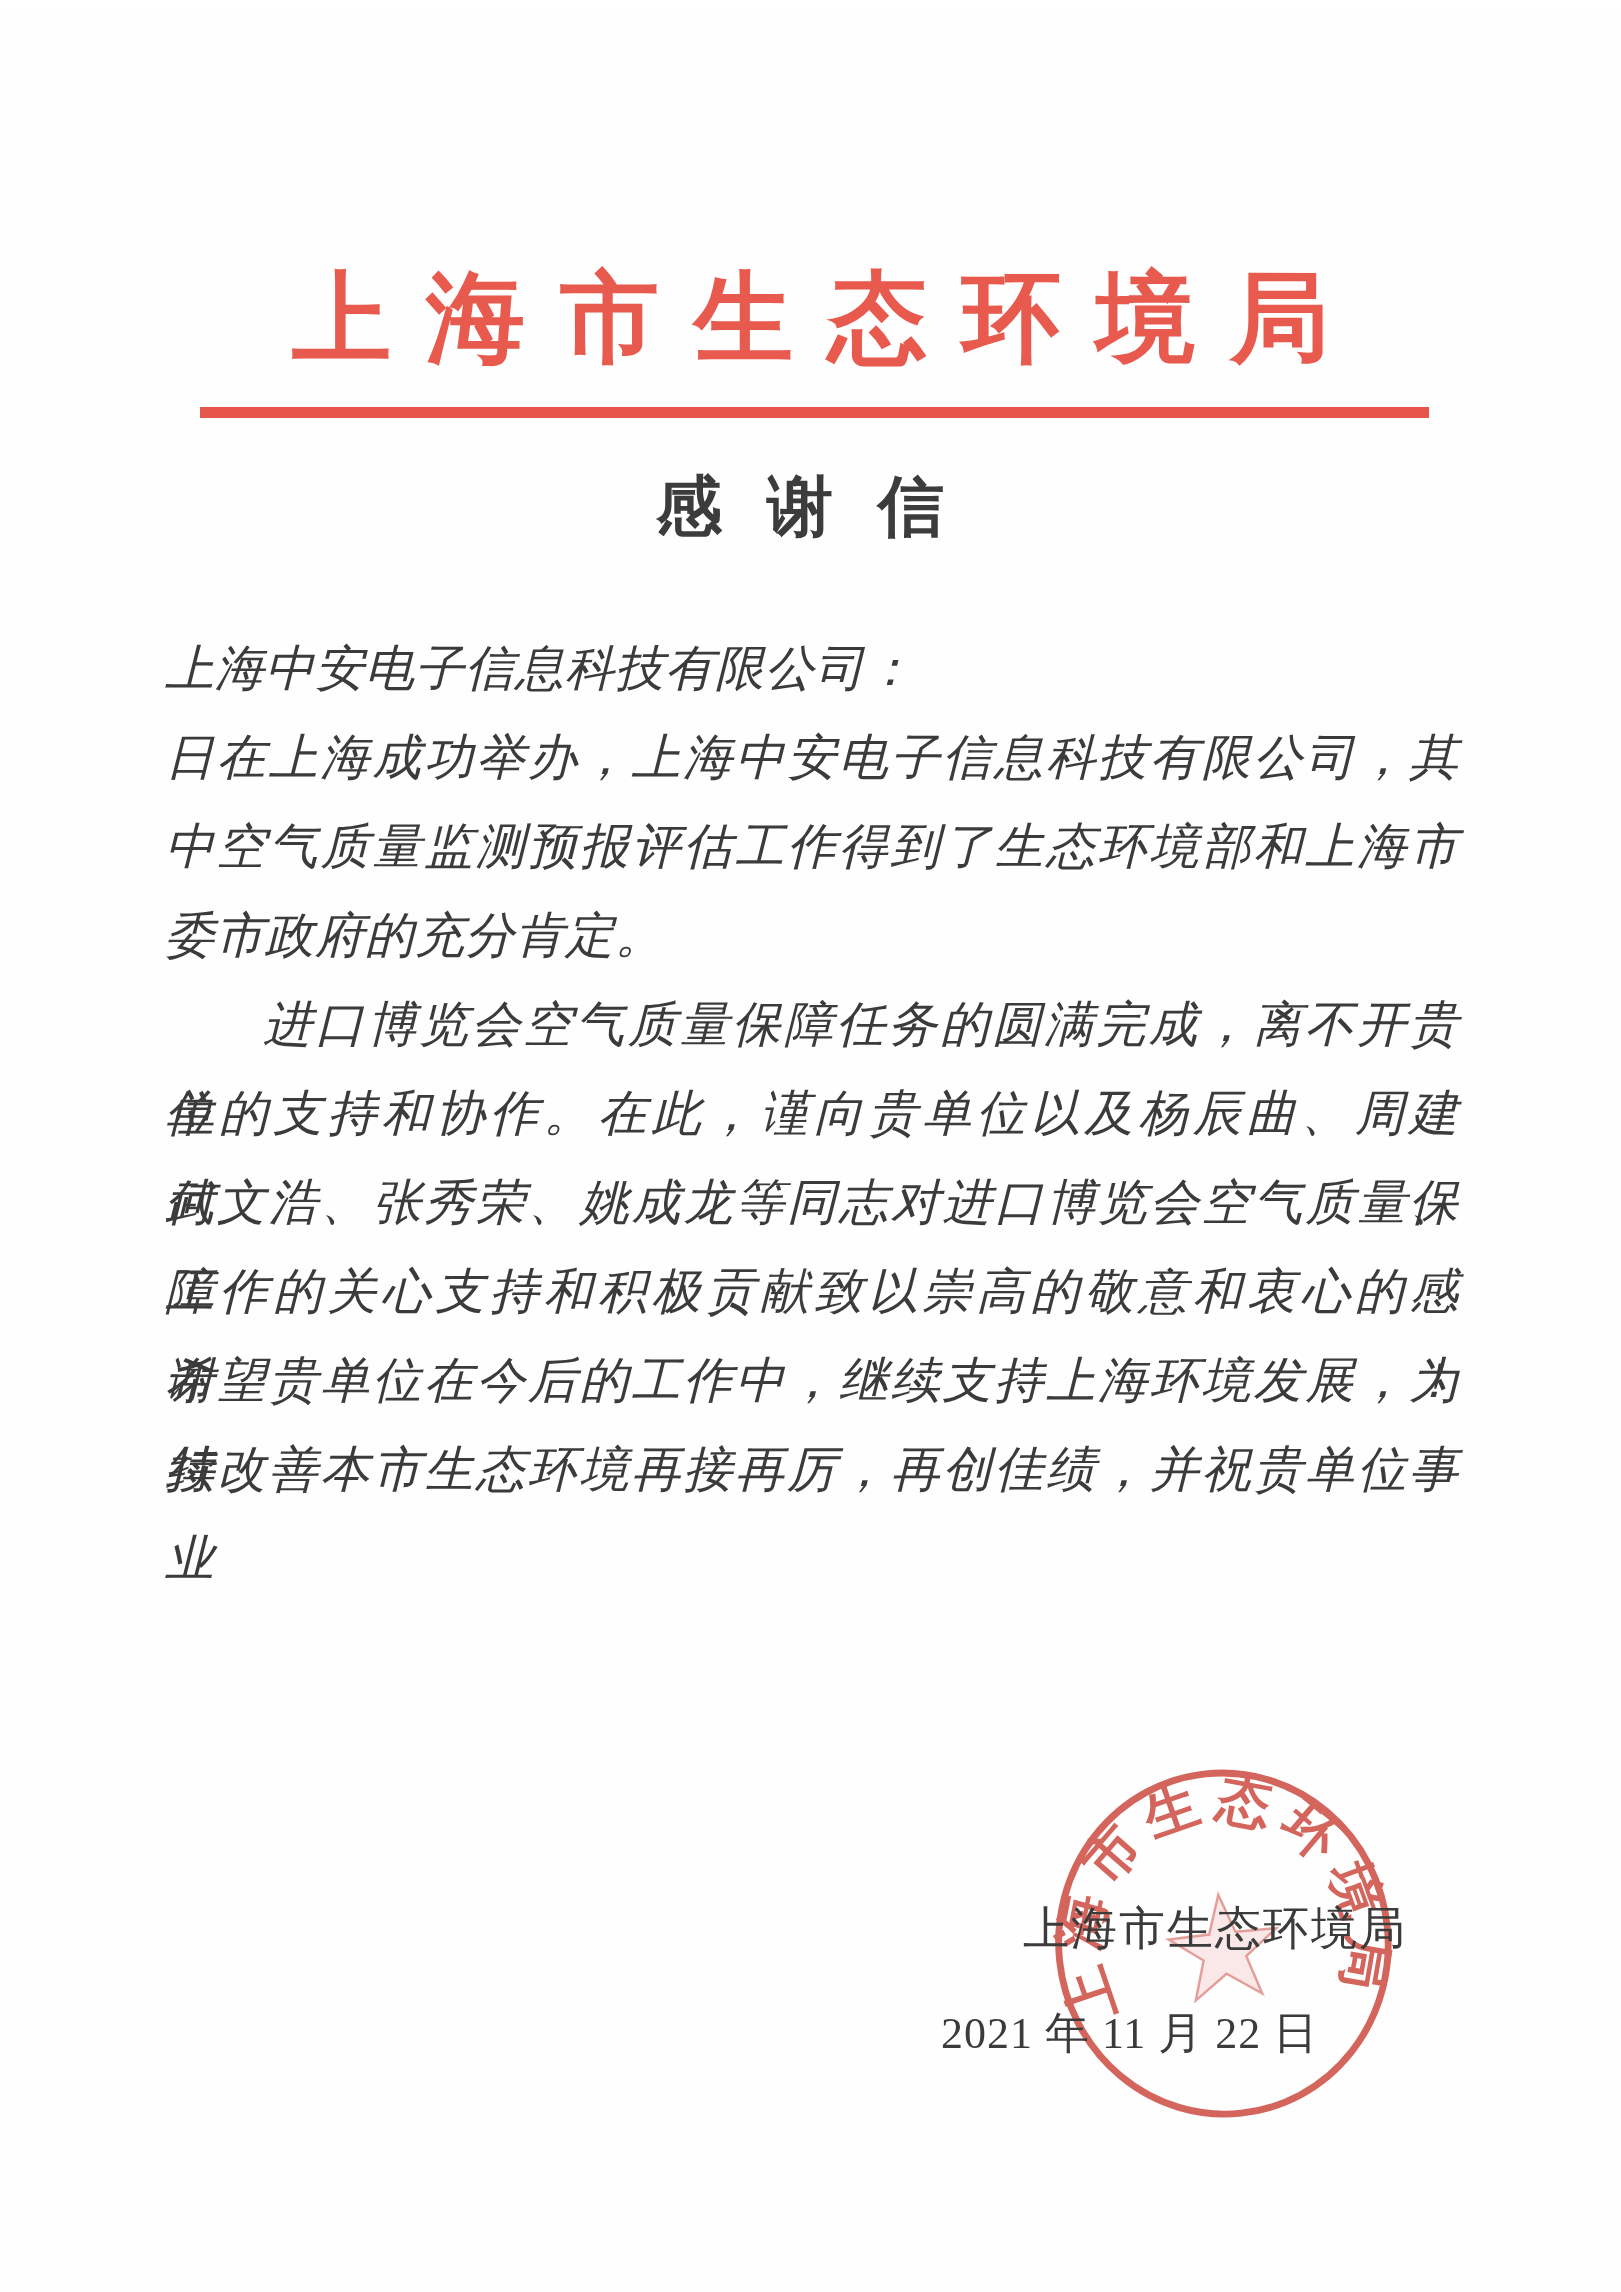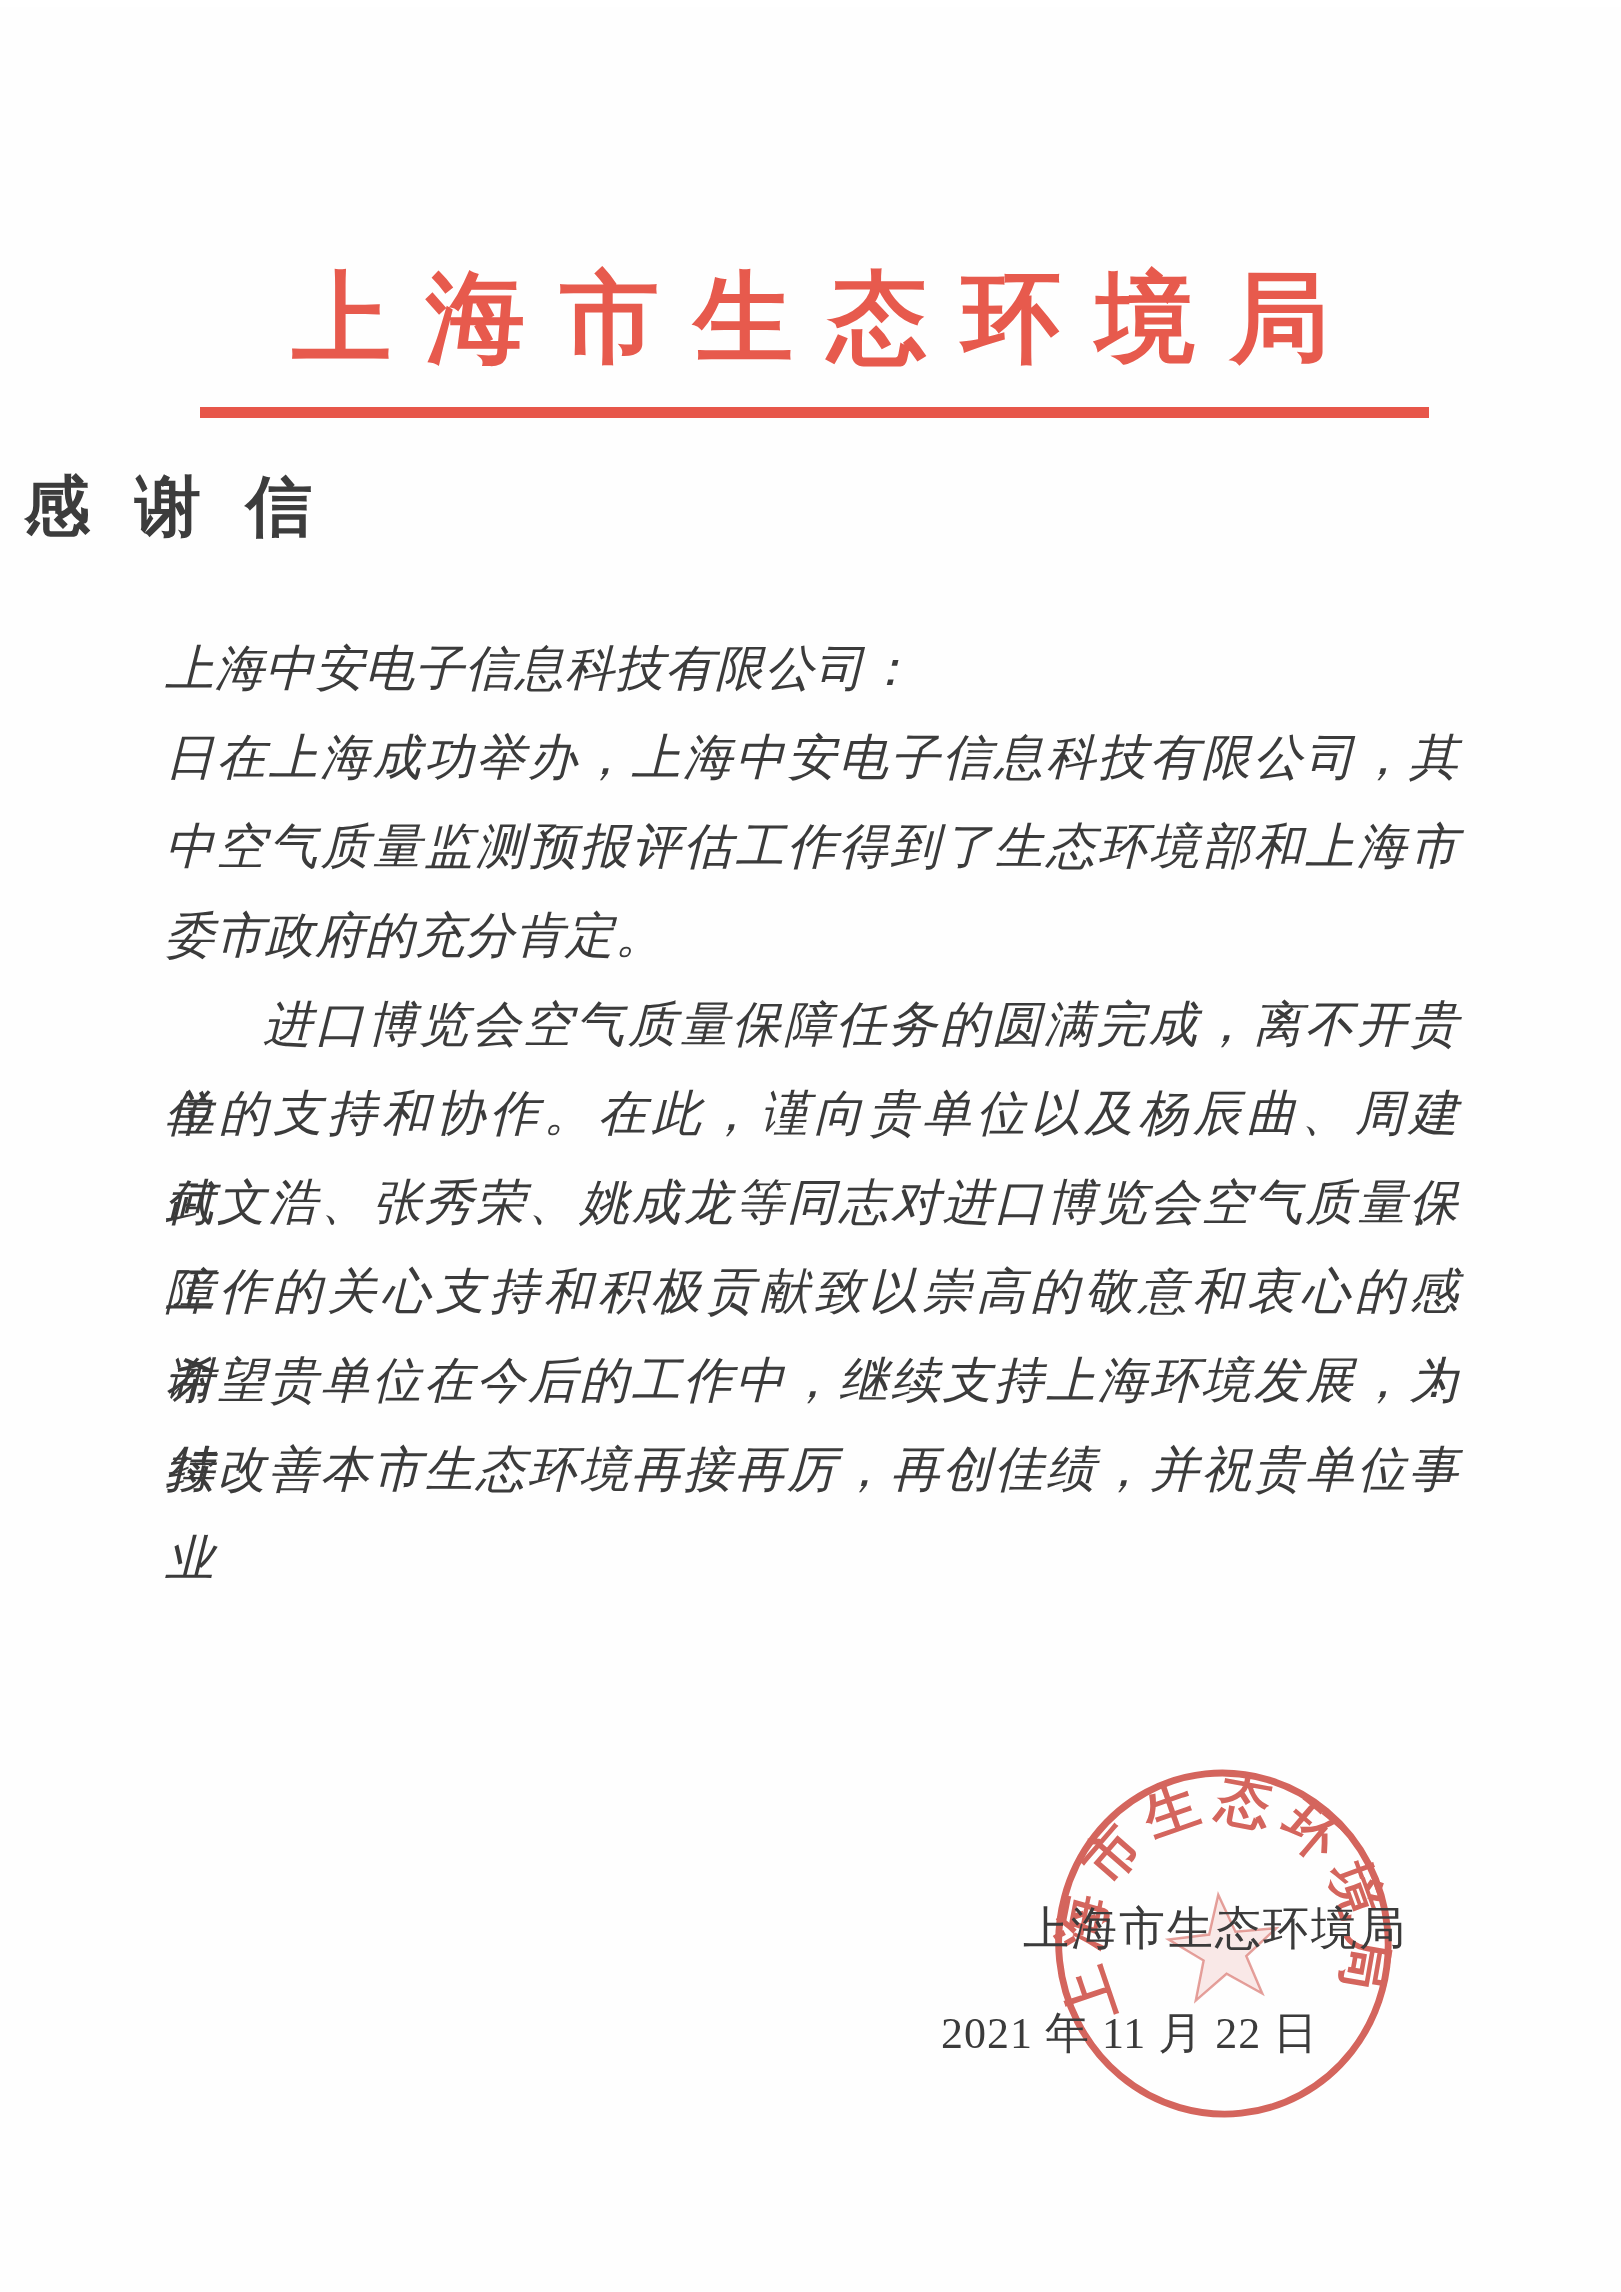--- a/index.html
+++ b/index.html
@@ -37,21 +37,21 @@
     top: 400px;
     width: 1229px;
     height: 10.8px;
     background: #e7564a;
   }
   .letter-title {
     position: absolute;
     top: 453px;
     left: 0;
     width: 100%;
-    text-align: left;
+    text-align: center;
     font-size: 66px;
     line-height: 94px;
     font-weight: bold;
     color: #3c3c3c;
     letter-spacing: 45px;
     padding-left: 24px;
     box-sizing: border-box;
     white-space: nowrap;
   }
   .body-block {

